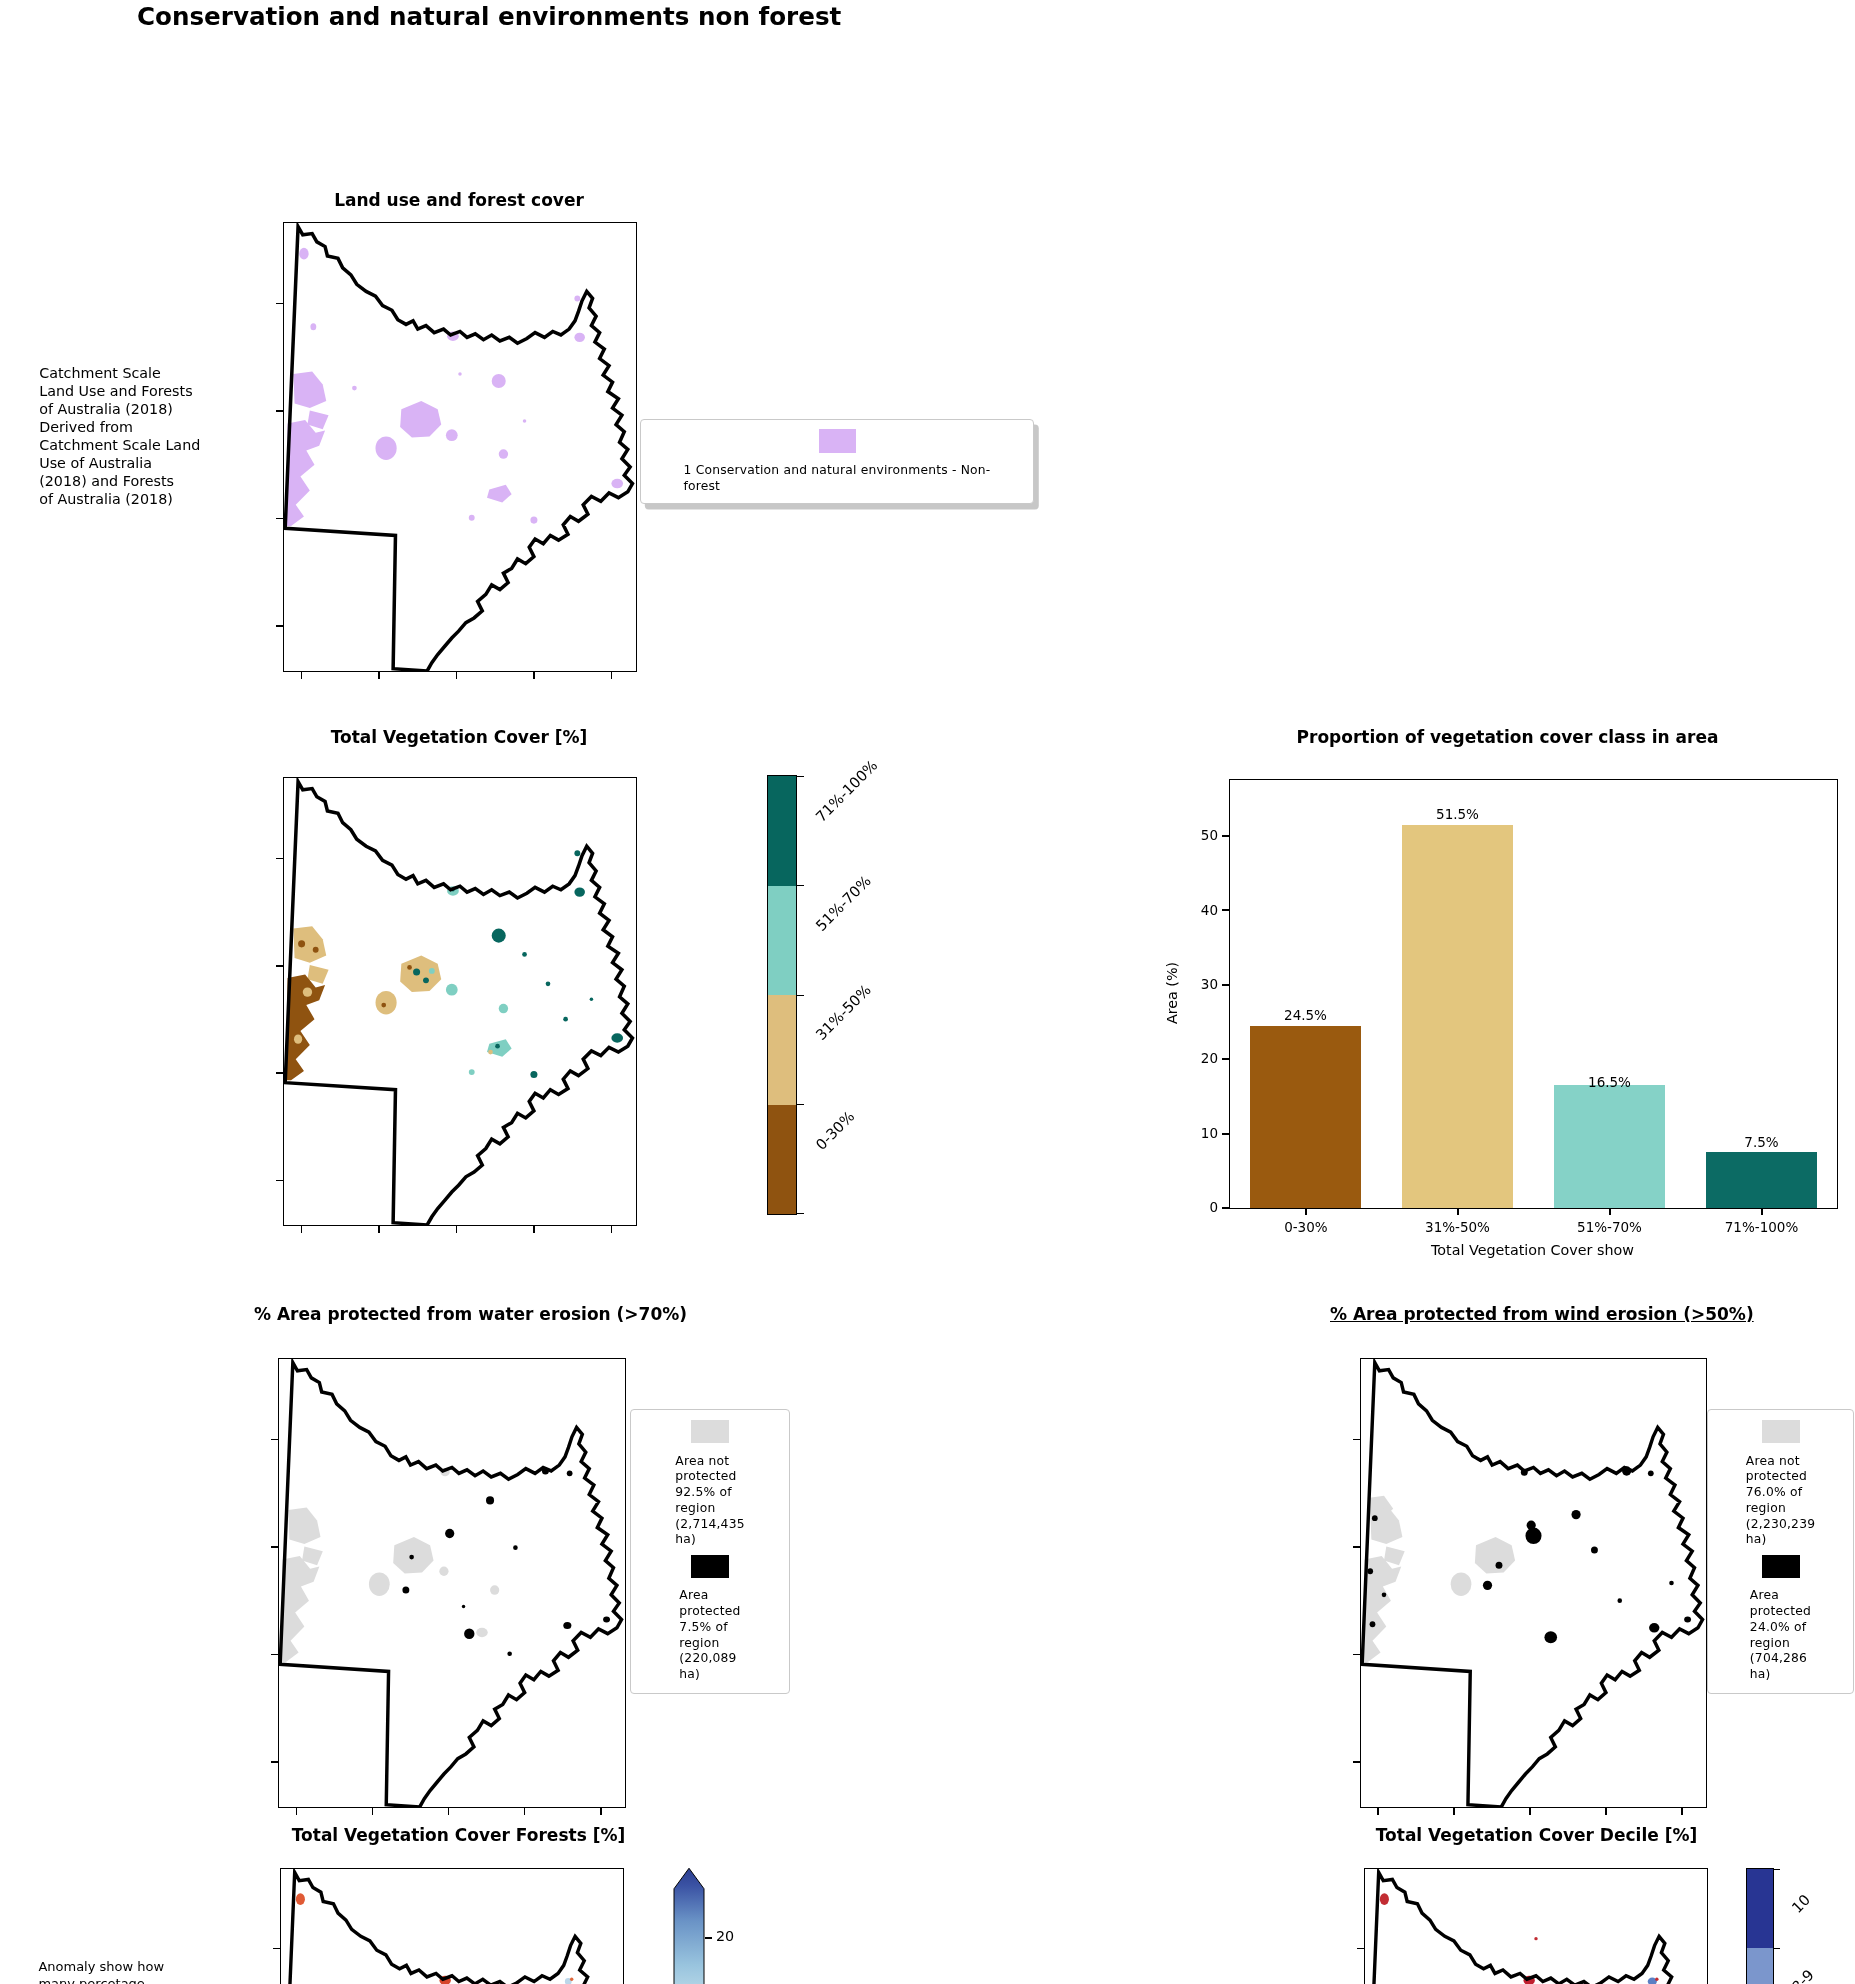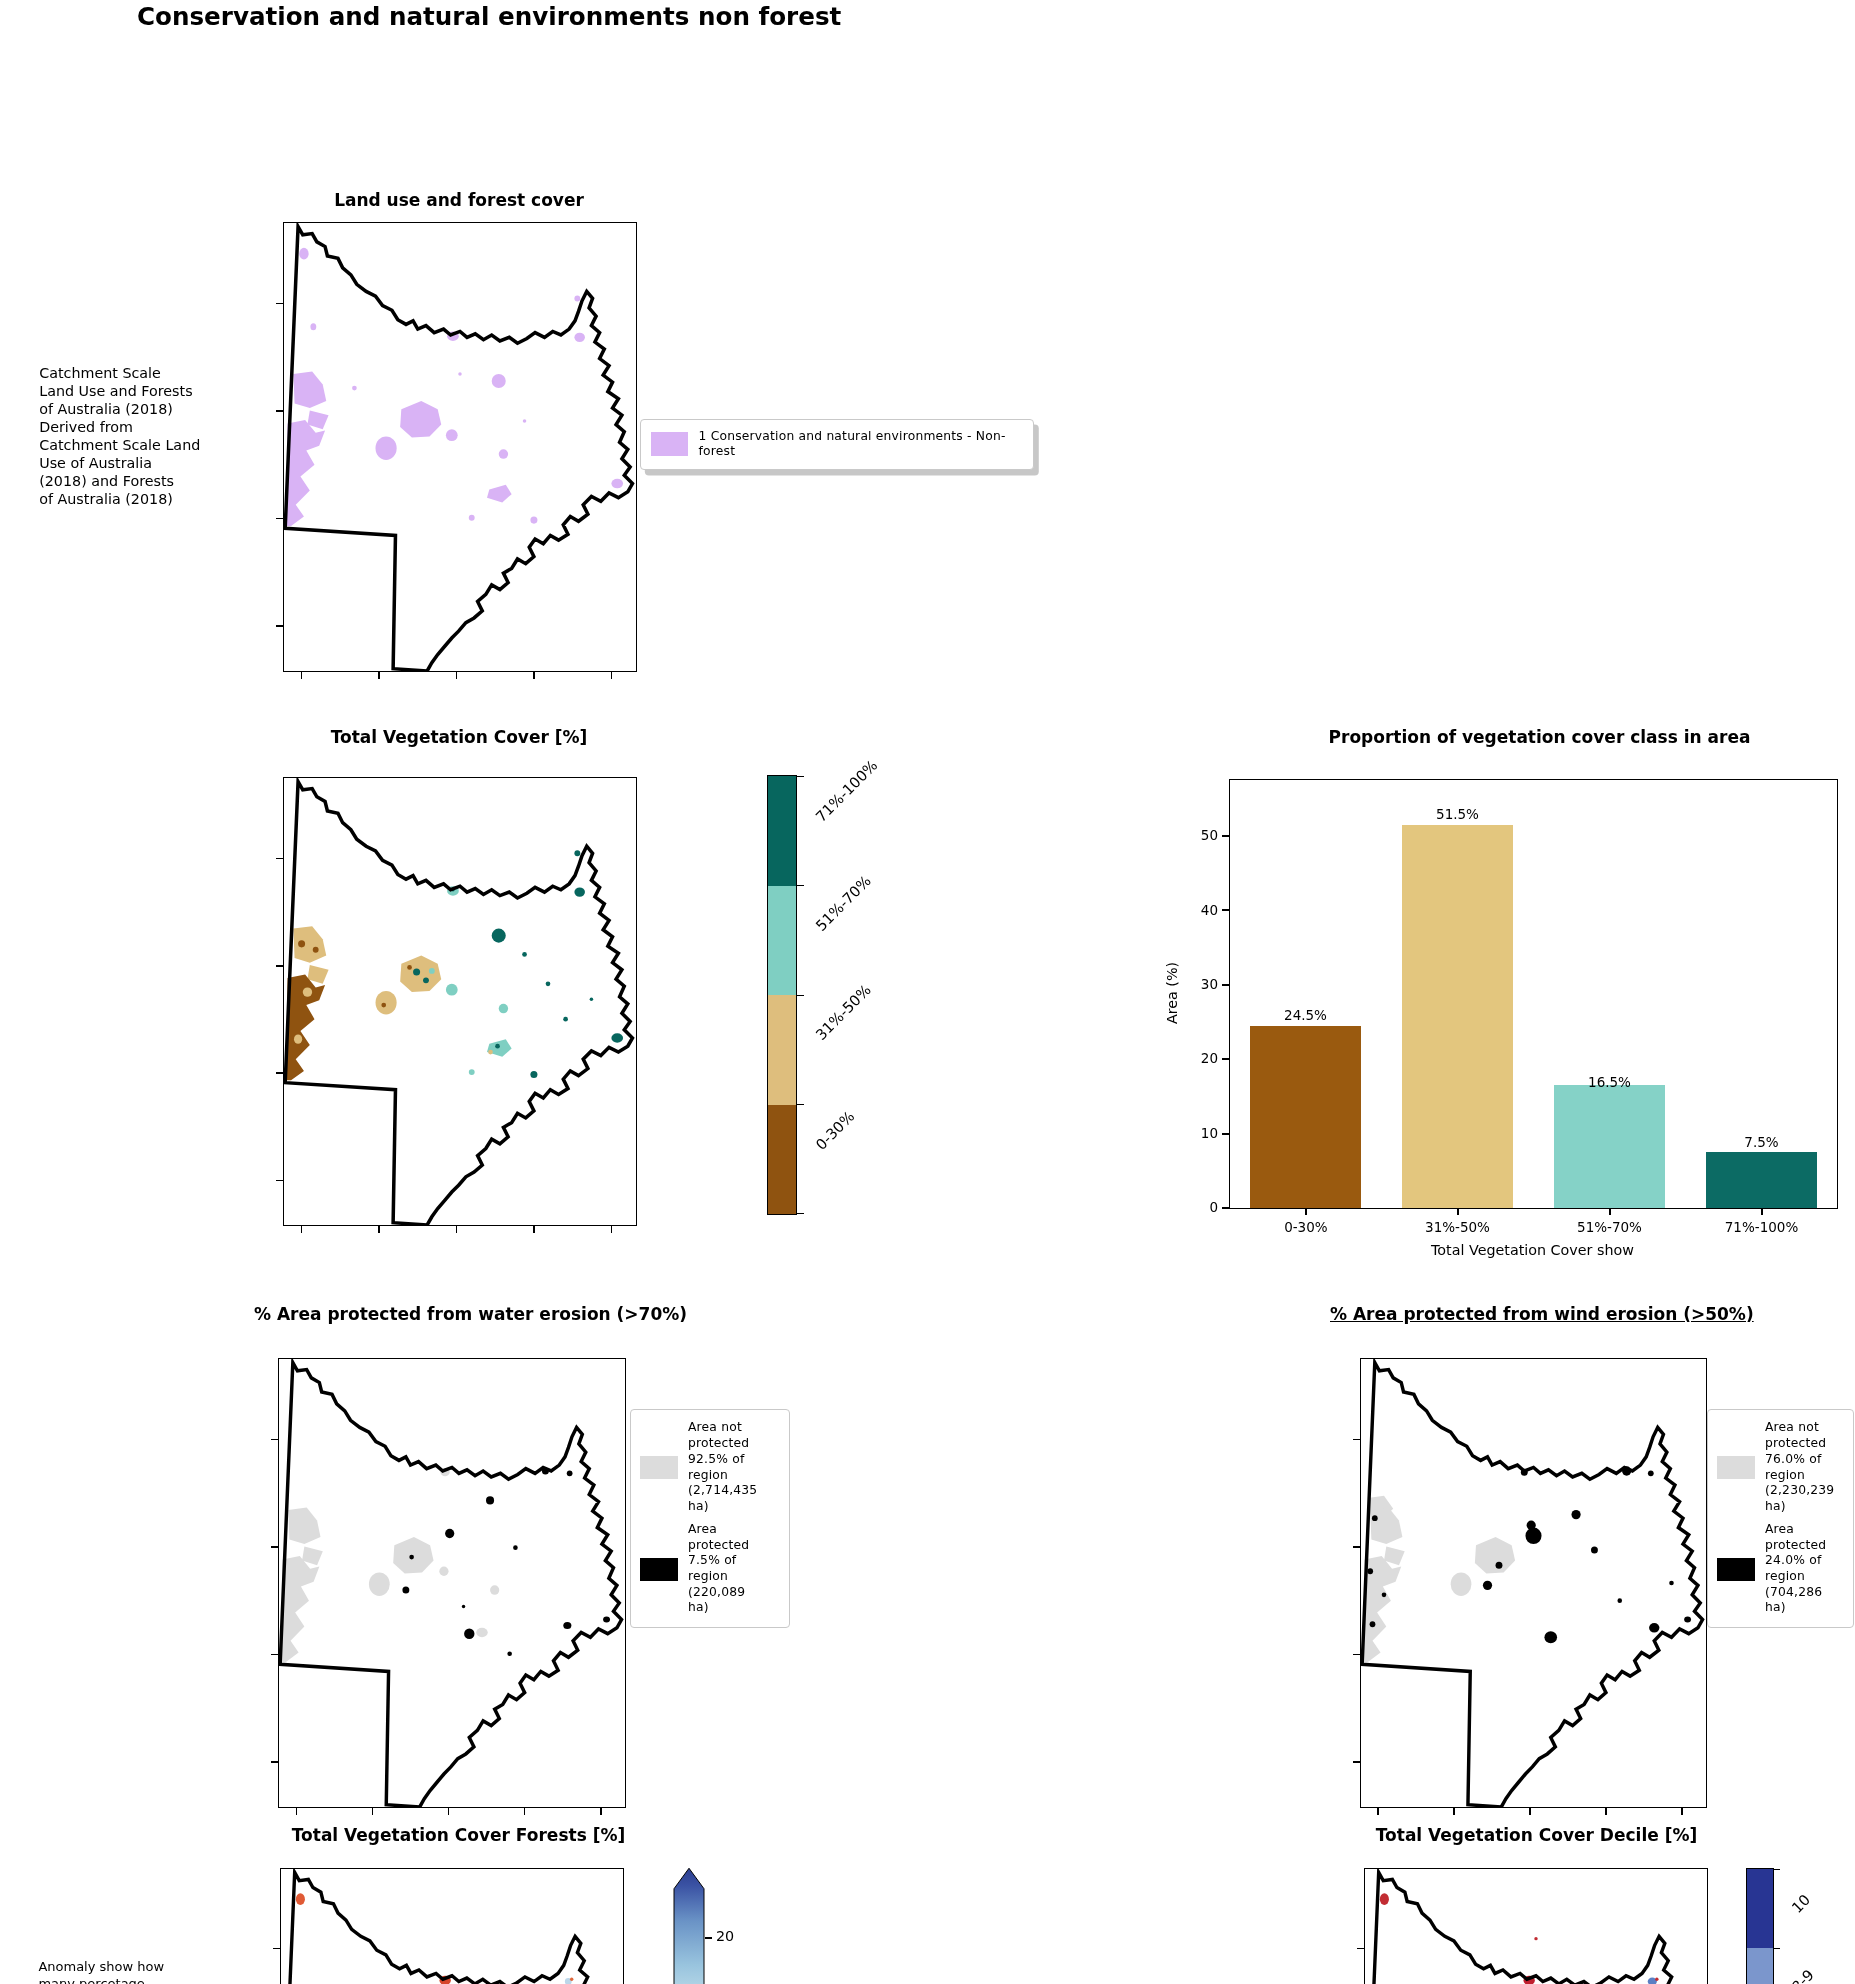--- a/index.html
+++ b/index.html
@@ -4,21 +4,21 @@
 <style>
   html,body{margin:0;padding:0;background:#fff;}
   body{position:relative;width:1855px;height:2536px;font-family:"DejaVu Sans",sans-serif;color:#000;overflow:hidden;}
   .abs{position:absolute;}
   .panel-title{font-weight:bold;font-size:17px;text-align:center;white-space:nowrap;}
   .side-text{white-space:pre-line;margin-left:36px;}
   .map-box{position:absolute;border:1.2px solid #000;background:#fff;}
   .map-box svg{position:absolute;left:0;top:0;width:100%;height:100%;}
   .mtick{position:absolute;background:#000;}
   .legend-box{position:absolute;background:#fff;border:0.8px solid #c9c9c9;border-radius:4px;box-sizing:border-box;}
-  .legend-row{display:flex;align-items:center;gap:10.3px;}
+  .legend-row{display:flex;align-items:center;gap:10.3px;flex-direction:column;}
   .legend-swatch{flex:0 0 auto;}
   .legend-text{white-space:pre-line;font-size:12.3px;line-height:1.28;letter-spacing:0.2px;}
   .cbar{position:absolute;border:1.2px solid #000;box-sizing:border-box;overflow:visible;}
   .cbar .seg{width:100%;}
   .cbar-label{position:absolute;font-size:14.7px;white-space:nowrap;transform:rotate(-45deg);transform-origin:left top;}
   .cbar-tick{position:absolute;background:#000;width:6.7px;height:1.2px;}
   .bar{position:absolute;}
   .bar-vlabel{position:absolute;font-size:13.5px;text-align:center;white-space:nowrap;}
   .ytick-label{position:absolute;font-size:13.5px;text-align:right;width:36px;}
   .xtick-label{position:absolute;font-size:13.5px;text-align:center;white-space:nowrap;}
@@ -162,21 +162,21 @@
     <div class="cbar-label" style="left: 44px; top: 146px;">51%-70%</div>
     <div class="seg" style="height: 25%; background: rgb(222, 190, 125);"></div>
     <div class="cbar-tick" style="left: 29px; top: 219px;"></div>
     <div class="cbar-label" style="left: 44px; top: 255px;">31%-50%</div>
     <div class="seg" style="height: 25%; background: rgb(143, 83, 16);"></div>
     <div class="cbar-tick" style="left: 29px; top: 328px;"></div>
     <div class="cbar-label" style="left: 44px; top: 365px;">0-30%</div>
     <div class="cbar-tick" style="left: 29px; top: 437px;"></div>
   </div>
 
-<div class="abs panel-title" style="left:1236px;top:727px;width:607px;">Proportion of vegetation cover class in area</div>
+<div class="abs panel-title" style="left:1204px;top:727px;width:607px;">Proportion of vegetation cover class in area</div>
 <div class="abs" style="left:1172px;top:993px;transform:translate(-50%,-50%) rotate(-90deg);font-size:14.3px;white-space:nowrap;">Area (%)</div>
 <div class="abs" id="bar-plot" style="left:1229px;top:779px;width:607px;height:428px;border:1.2px solid #000;">
     <div style="position: absolute; left: -8.3px; top: 427px; width: 7.1px; height: 1.6px; background: rgb(0, 0, 0);"></div>
     <div class="ytick-label" style="left: -48px; top: 419px;">0</div>
     <div style="position: absolute; left: -8.3px; top: 353px; width: 7.1px; height: 1.6px; background: rgb(0, 0, 0);"></div>
     <div class="ytick-label" style="left: -48px; top: 345px;">10</div>
     <div style="position: absolute; left: -8.3px; top: 278px; width: 7.1px; height: 1.6px; background: rgb(0, 0, 0);"></div>
     <div class="ytick-label" style="left: -48px; top: 270px;">20</div>
     <div style="position: absolute; left: -8.3px; top: 204px; width: 7.1px; height: 1.6px; background: rgb(0, 0, 0);"></div>
     <div class="ytick-label" style="left: -48px; top: 196px;">30</div>

